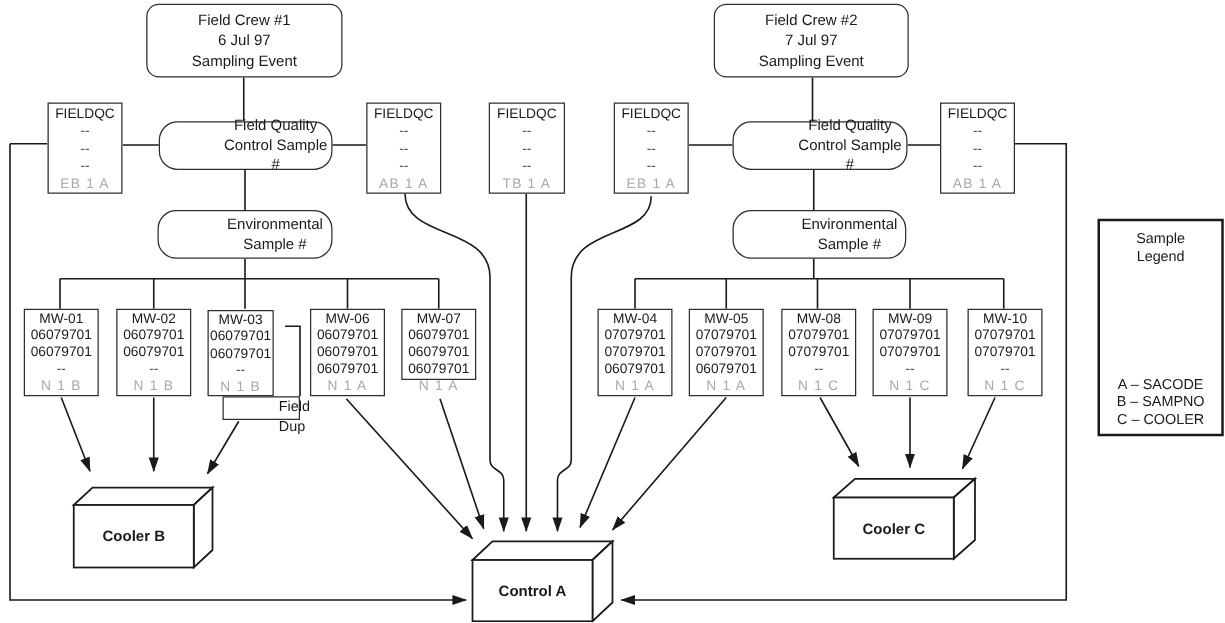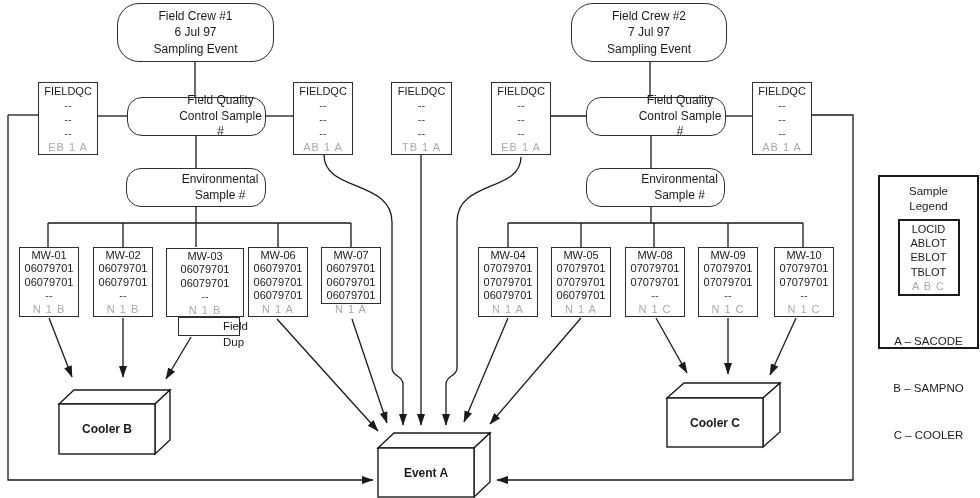--- a/index.html
+++ b/index.html
@@ -6,21 +6,21 @@
   .stage{
     position:relative;width:980px;height:498px;background:#ffffff;
     font-family:"Liberation Sans",sans-serif;color:#1a1a1a;overflow:hidden;
   }
   svg.lines{position:absolute;left:0;top:0;width:980px;height:498px;}
   .box{
     position:absolute;box-sizing:border-box;border:1.5px solid #2e2e2e;
     background:#ffffff;text-align:center;
   }
   .round{border-radius:15px;display:flex;flex-direction:column;justify-content:center;}
-  .crew{font-size:12px;line-height:16.5px;border-radius:22px;}
+  .crew{font-size:12px;line-height:16.5px;border-radius:10px;}
   .mid{font-size:12px;line-height:15.5px;padding-left:48px;}
   .stack{font-size:11px;line-height:14px;padding-top:1px;}
   .stack .row{display:block;white-space:nowrap;}
   .wstack{line-height:13.4px;}
   .dash{color:#474747;}
   .code{color:#a9a9a9;letter-spacing:1px;}
   .fielddup{font-size:11.5px;line-height:16px;padding-left:44px;}
   .cooler-label{
     position:absolute;display:flex;align-items:center;justify-content:center;
     font-weight:bold;font-size:12px;pointer-events:none;
@@ -30,21 +30,21 @@
   }
   .legend-title{position:absolute;top:7px;left:0;right:0;text-align:center;font-size:11.5px;line-height:15px;}
   .legend-title span{display:block;}
   .legend-inner{
     position:absolute;top:42px;left:50%;transform:translateX(-50%);
     width:62px;box-sizing:border-box;border:2.5px solid #1a1a1a;
     text-align:center;font-size:11px;line-height:14.2px;padding:1px 0;
   }
   .legend-inner span{display:block;}
   .legend-defs{position:absolute;top:124px;left:0;right:0;text-align:center;font-size:11.5px;line-height:14px;}
-  .legend-defs span{display:block;margin-top:33px;}
+  .legend-defs span{display:block;}
 </style>
 </head>
 <body>
 
 <div class="stage">
 
   <svg class="lines" viewBox="0 0 980 498" aria-hidden="true">
     <defs>
       <marker id="arr" viewBox="0 0 9 7" refX="8.5" refY="3.5" markerWidth="9" markerHeight="7" orient="auto">
         <polygon points="0,0.4 9,3.5 0,6.6" fill="#1a1a1a"></polygon>
@@ -181,21 +181,21 @@
     <span class="row dash">--</span>
     <span class="row code">N 1 B</span>
   </div>
   <div class="box stack wstack" style="left:93px;top:247px;width:60px;height:70px">
     <span class="row">MW-02</span>
     <span class="row">06079701</span>
     <span class="row">06079701</span>
     <span class="row dash">--</span>
     <span class="row code">N 1 B</span>
   </div>
-  <div class="box stack wstack" style="left:166px;top:248px;width:78px;height:69px">
+  <div class="box stack wstack" style="left:166px;top:248px;width:53px;height:69px">
     <span class="row">MW-03</span>
     <span class="row">06079701</span>
     <span class="row">06079701</span>
     <span class="row dash">--</span>
     <span class="row code">N 1 B</span>
   </div>
   <div class="box stack wstack" style="left:248px;top:247px;width:60px;height:70px">
     <span class="row">MW-06</span>
     <span class="row">06079701</span>
     <span class="row">06079701</span>
@@ -243,34 +243,27 @@
     <span class="row">07079701</span>
     <span class="row dash">--</span>
     <span class="row code">N 1 C</span>
   </div>
 
   <div class="box fielddup" style="left:178px;top:317px;width:62px;height:19px">
     <span>Field Dup</span>
   </div>
 
   <div class="cooler-label" style="left:59px;top:404px;width:96px;height:50px">Cooler B</div>
-  <div class="cooler-label" style="left:378px;top:448px;width:96px;height:49px">Event A</div>
+  <div class="cooler-label" style="left:378px;top:448px;width:96px;height:49px">Control A</div>
   <div class="cooler-label" style="left:667px;top:398px;width:96px;height:49px">Cooler C</div>
 
   <div class="legend-outer" style="left:878px;top:175px;width:101px;height:174px">
     <div class="legend-title">
       <span>Sample</span>
       <span>Legend</span>
-    </div>
-    <div class="legend-inner">
-      <span>LOCID</span>
-      <span>ABLOT</span>
-      <span>EBLOT</span>
-      <span>TBLOT</span>
-      <span class="code">A B C</span>
     </div>
     <div class="legend-defs">
       <span>A – SACODE</span>
       <span>B – SAMPNO</span>
       <span>C – COOLER</span>
     </div>
   </div>
 
 </div>
 

